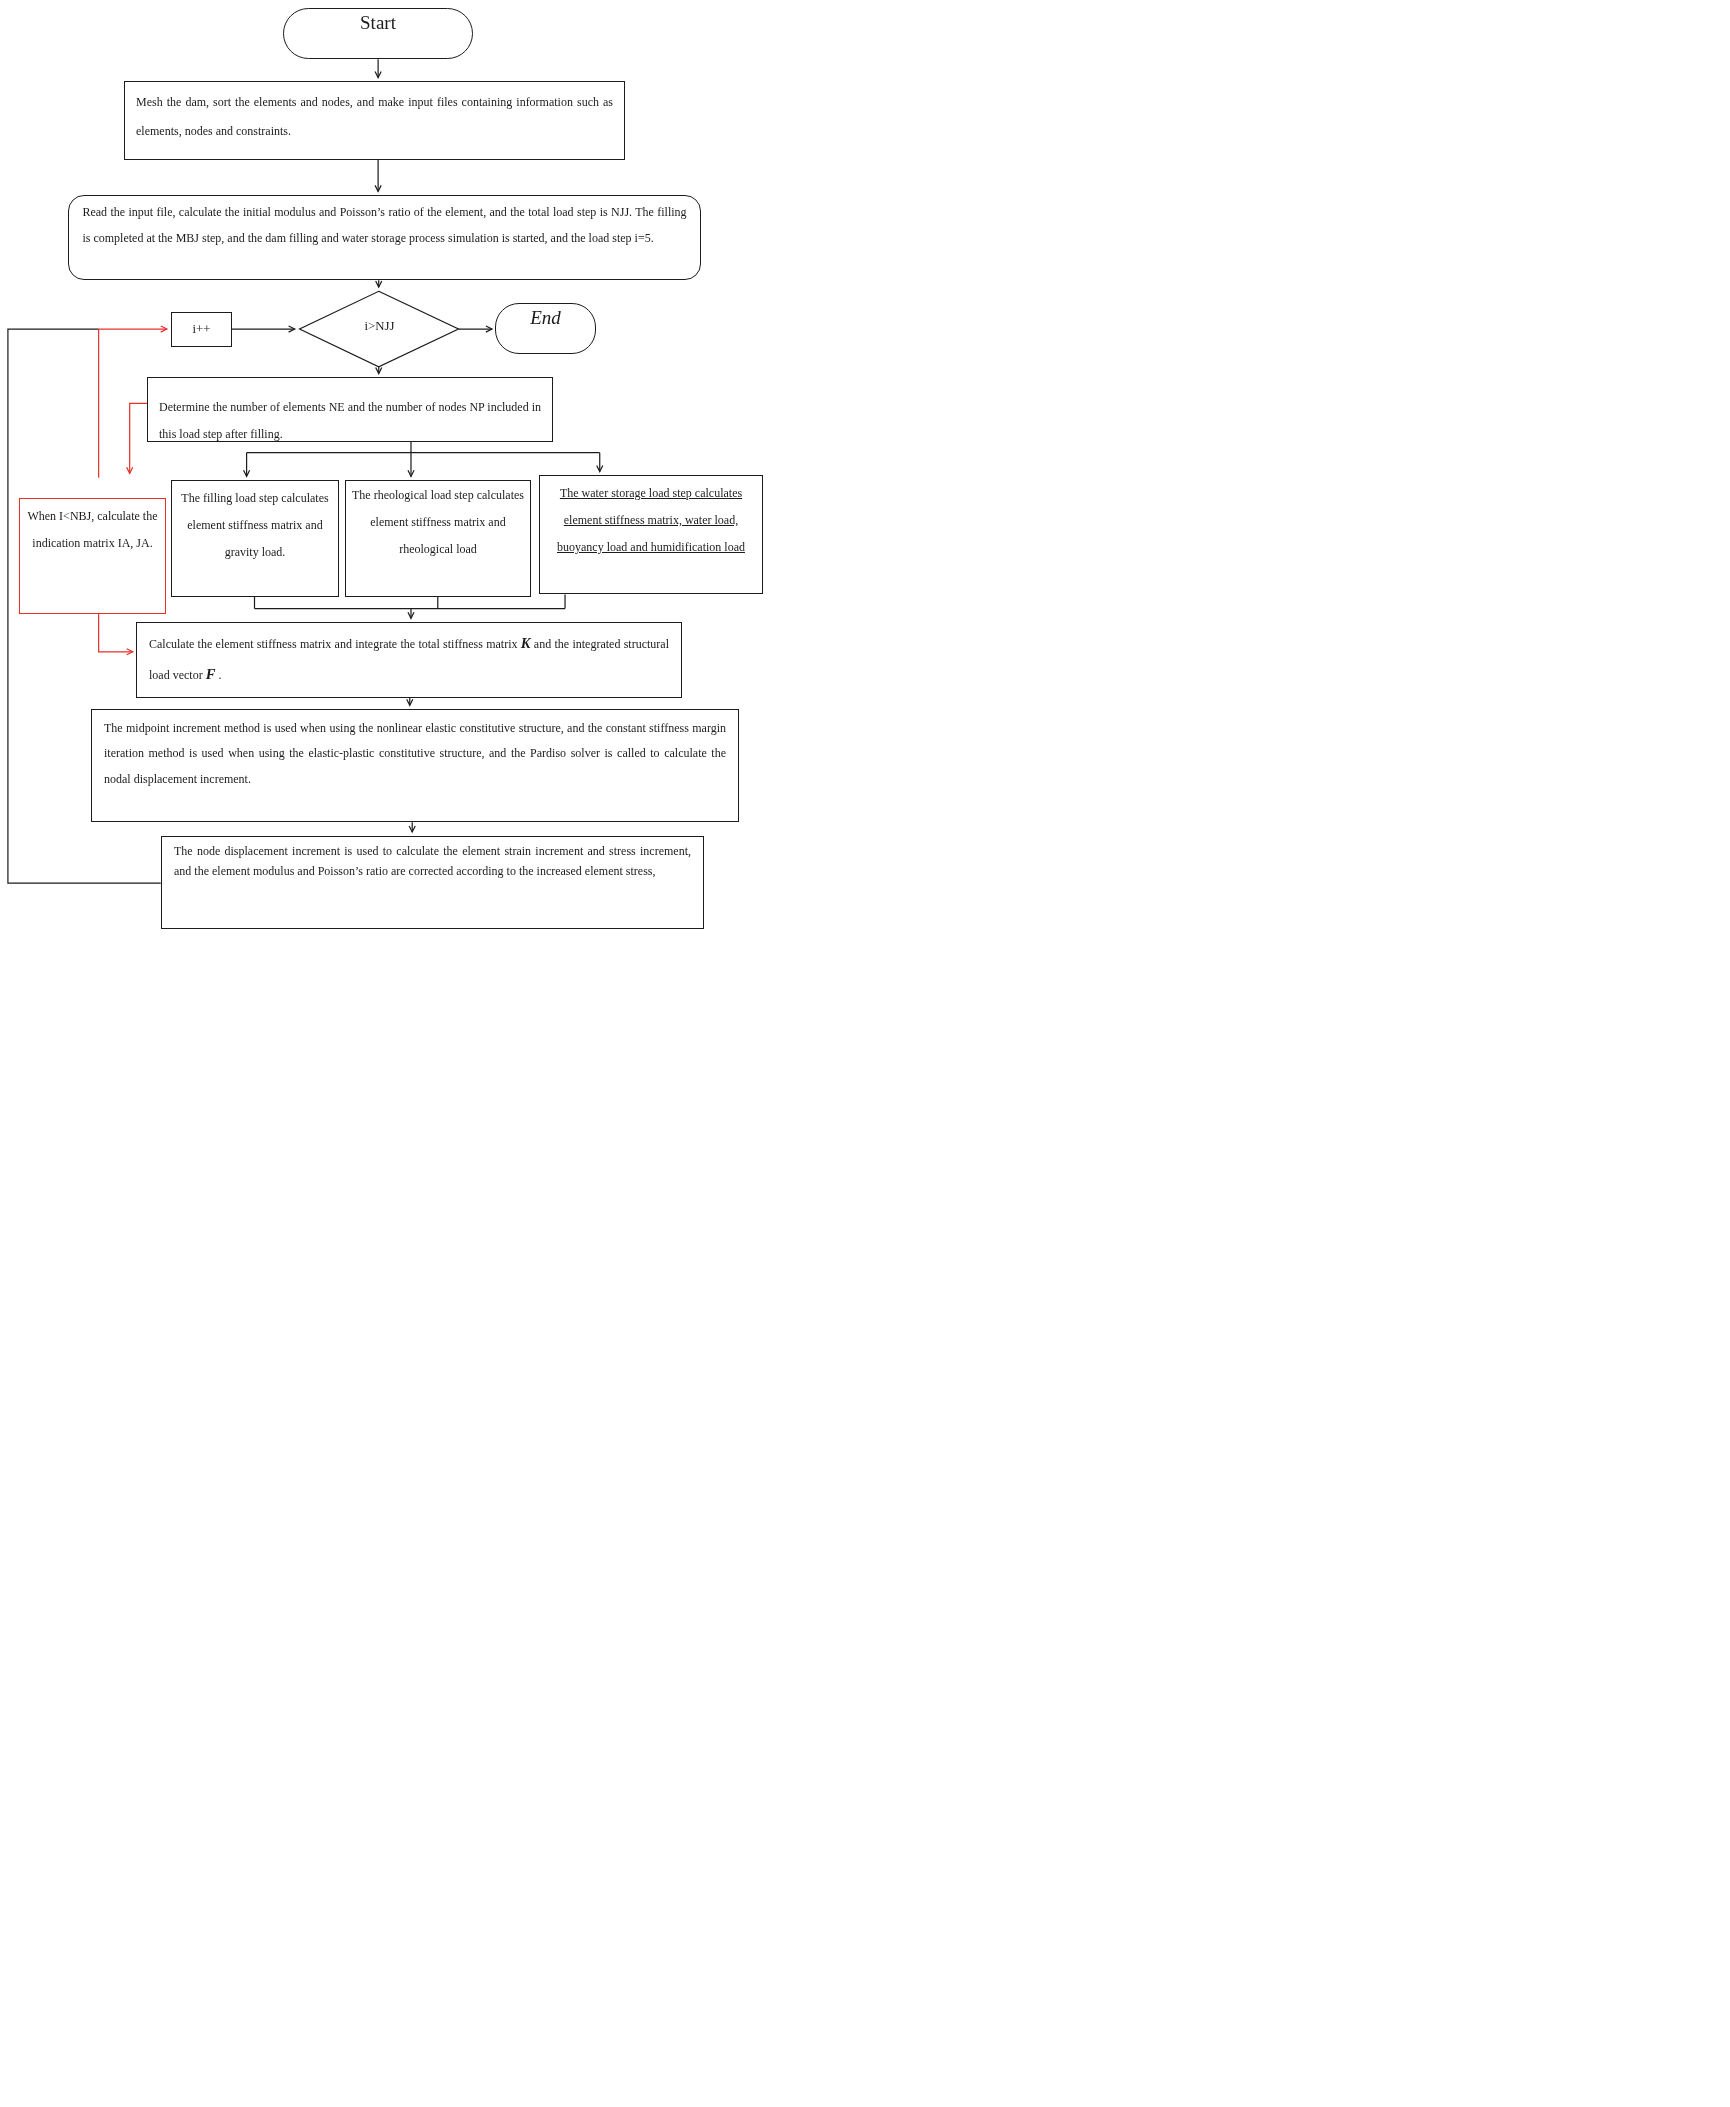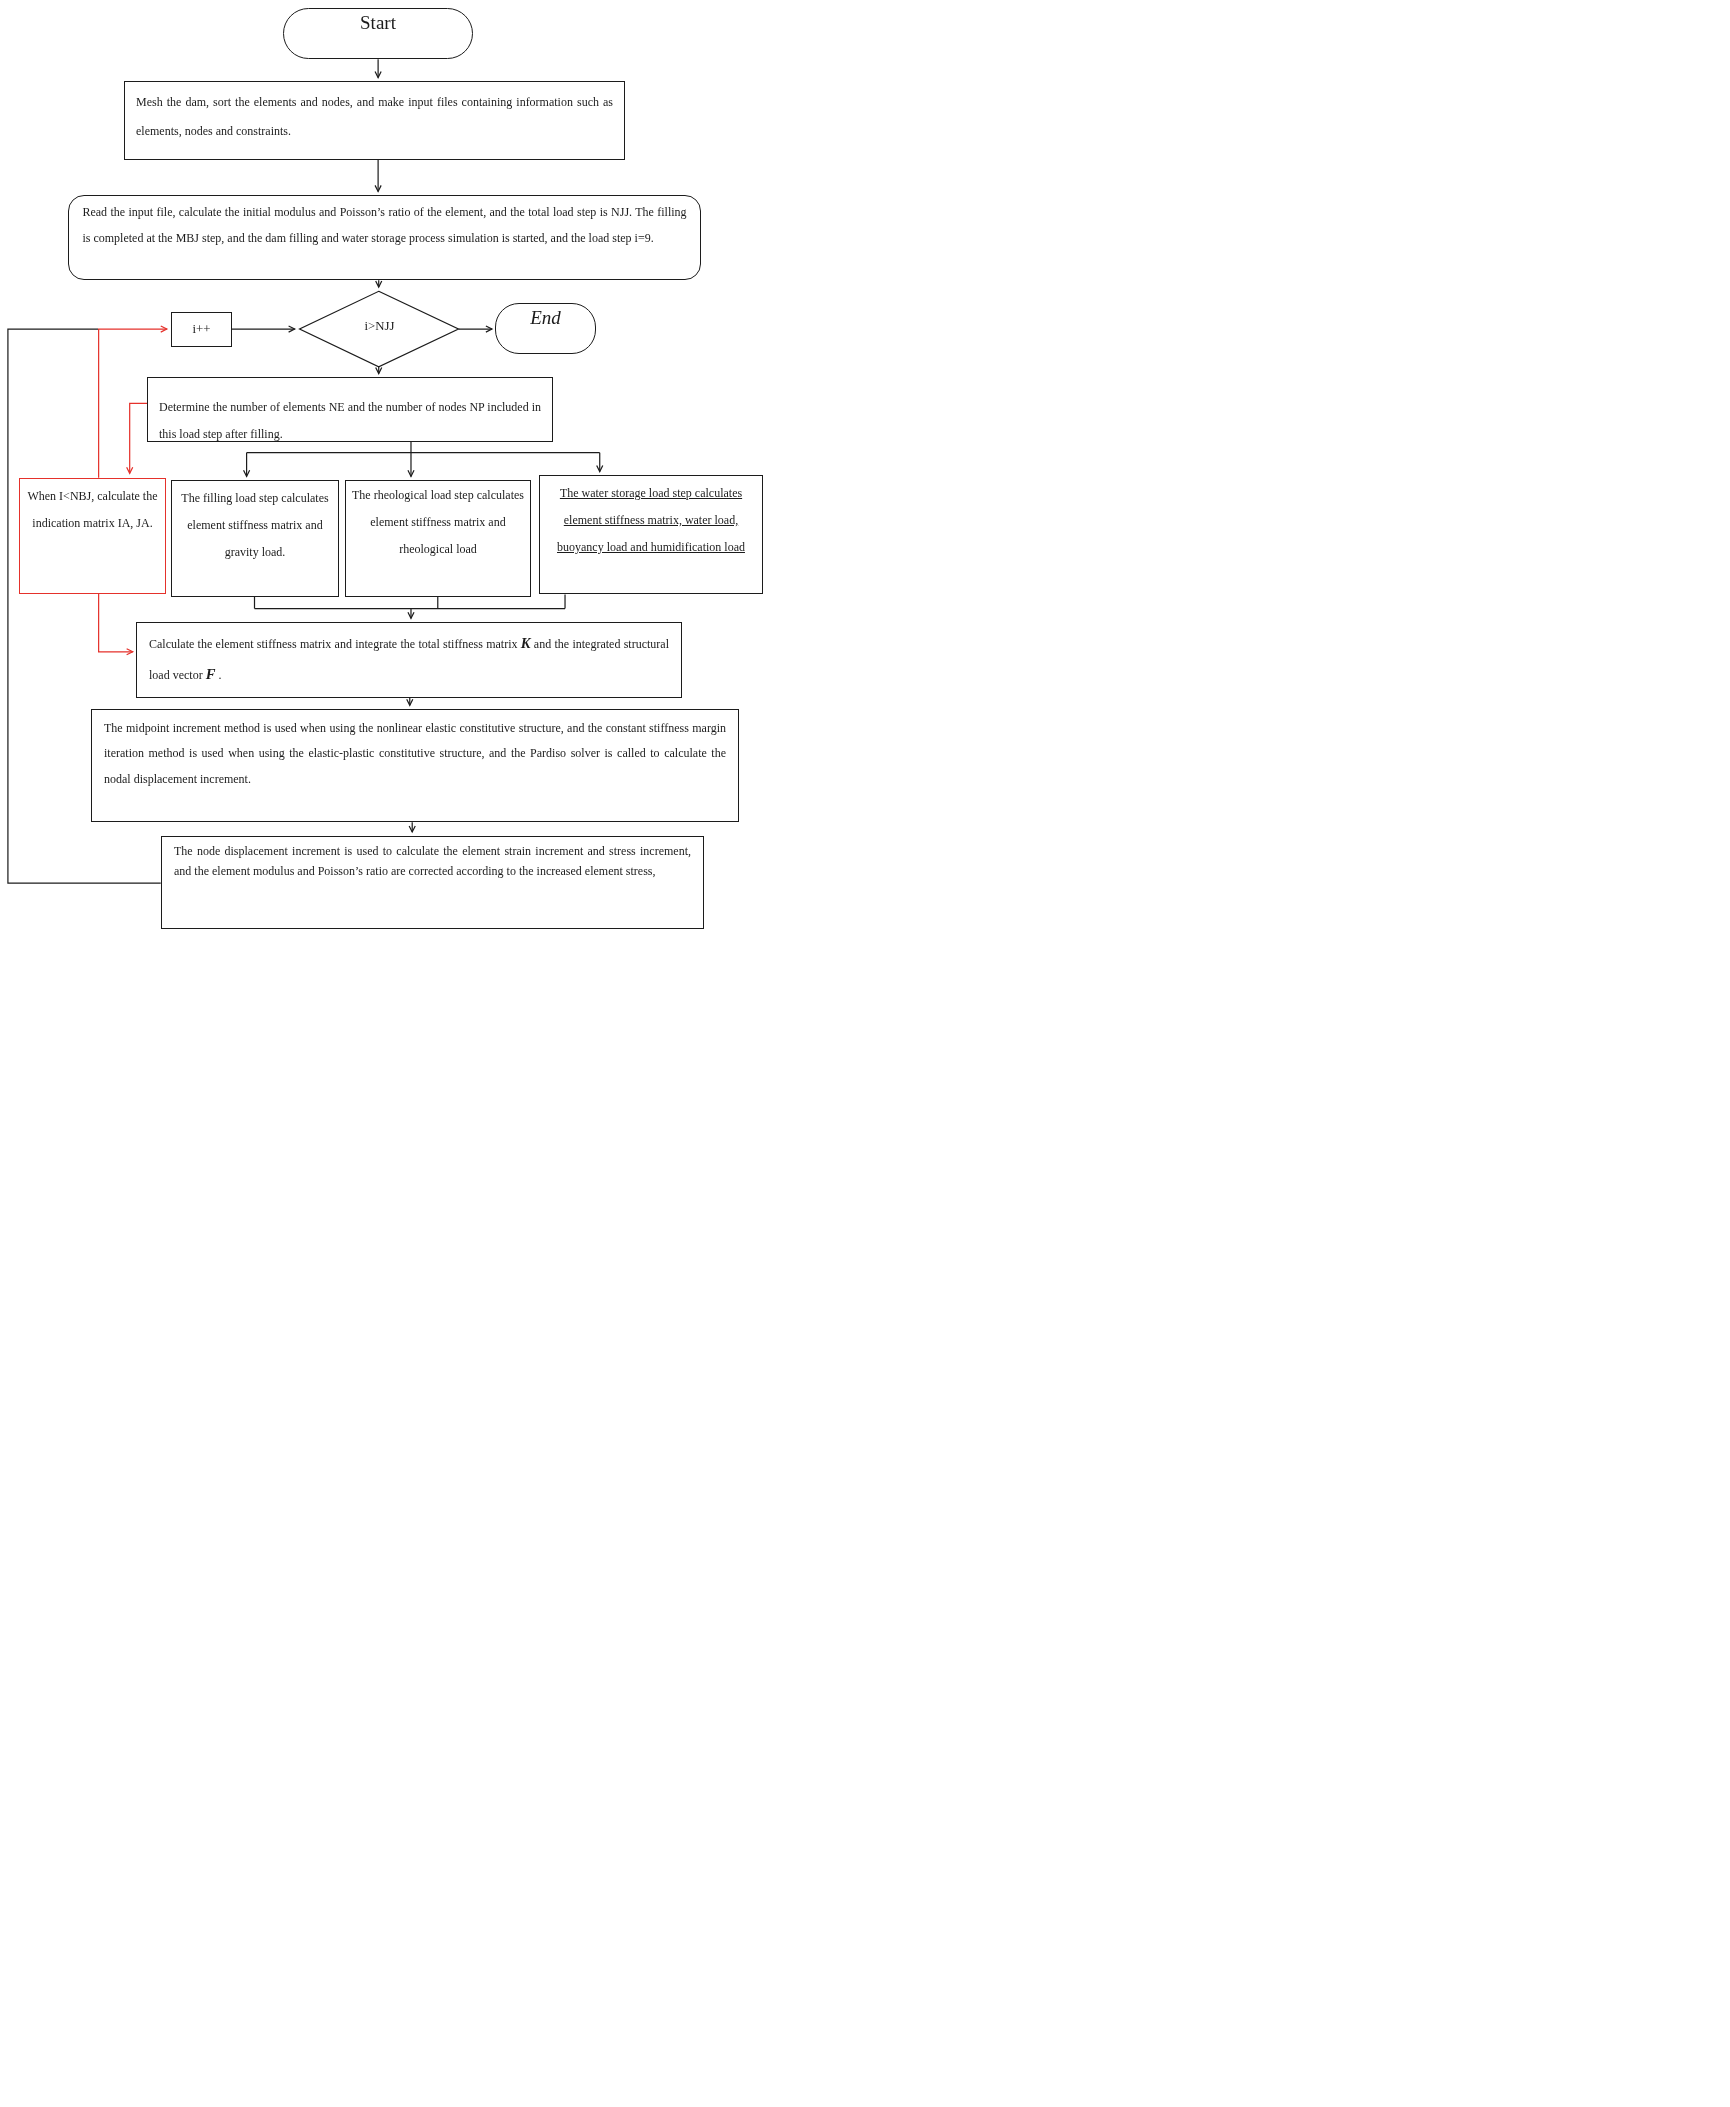--- a/index.html
+++ b/index.html
@@ -47,20 +47,21 @@
     font-size: 12.8px;
   }
   .txt-justify {
     text-align: justify;
   }
   .txt-center {
     text-align: center;
   }
   .red-border {
     border-color: #e5312b;
+    margin-top: 20px;
   }
   .diamond-label {
     position: absolute;
     z-index: 2;
     background: transparent;
     font-size: 12.8px;
     text-align: center;
   }
   .pad {
     padding: 4.9px 11px;
@@ -120,21 +121,21 @@
 
   <div class="node terminator" style="left:283px; top:8px; width:190px; height:51px;">
     <span>Start</span>
   </div>
 
   <div class="node txt-justify pad" style="left:124px; top:81px; width:501px; height:79px; line-height:29px; padding-top:6px;">
     <span>Mesh the dam, sort the elements and nodes, and make input files containing information such as elements, nodes and constraints.</span>
   </div>
 
   <div class="node rounded txt-justify pad" style="left:68px; top:195px; width:633px; height:85px; line-height:25.6px; padding:4.3px 13.4px;">
-    <span>Read the input file, calculate the initial modulus and Poisson’s ratio of the element, and the total load step is NJJ. The filling is completed at the MBJ step, and the dam filling and water storage process simulation is started, and the load step i=9.</span>
+    <span>Read the input file, calculate the initial modulus and Poisson’s ratio of the element, and the total load step is NJJ. The filling is completed at the MBJ step, and the dam filling and water storage process simulation is started, and the load step i=5.</span>
   </div>
 
   <div class="node small-box" style="left:171px; top:312px; width:61px; height:35px;">
     <span>i++</span>
   </div>
 
   <div class="diamond-label" style="left:300px; top:319px; width:159px;">i&gt;NJJ</div>
 
   <div class="node terminator" style="left:495px; top:303px; width:101px; height:51px; border-radius:24px;font-style:italic;">
     <span>End</span>

